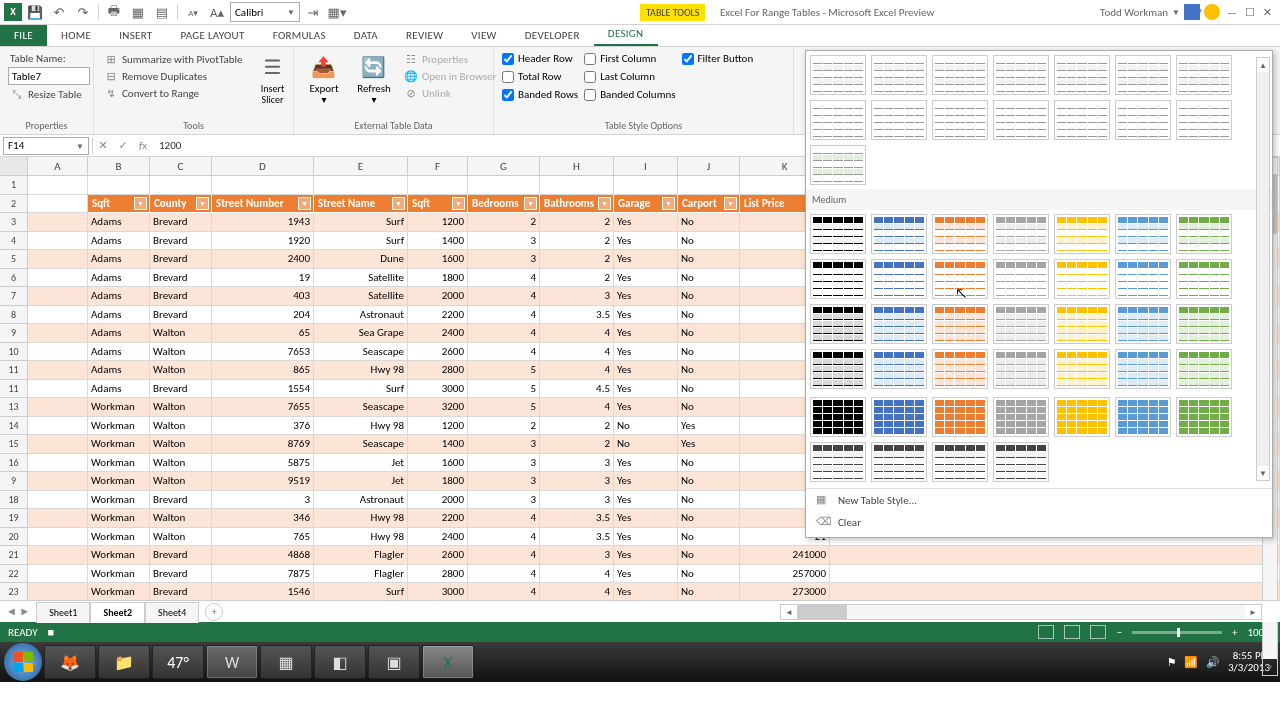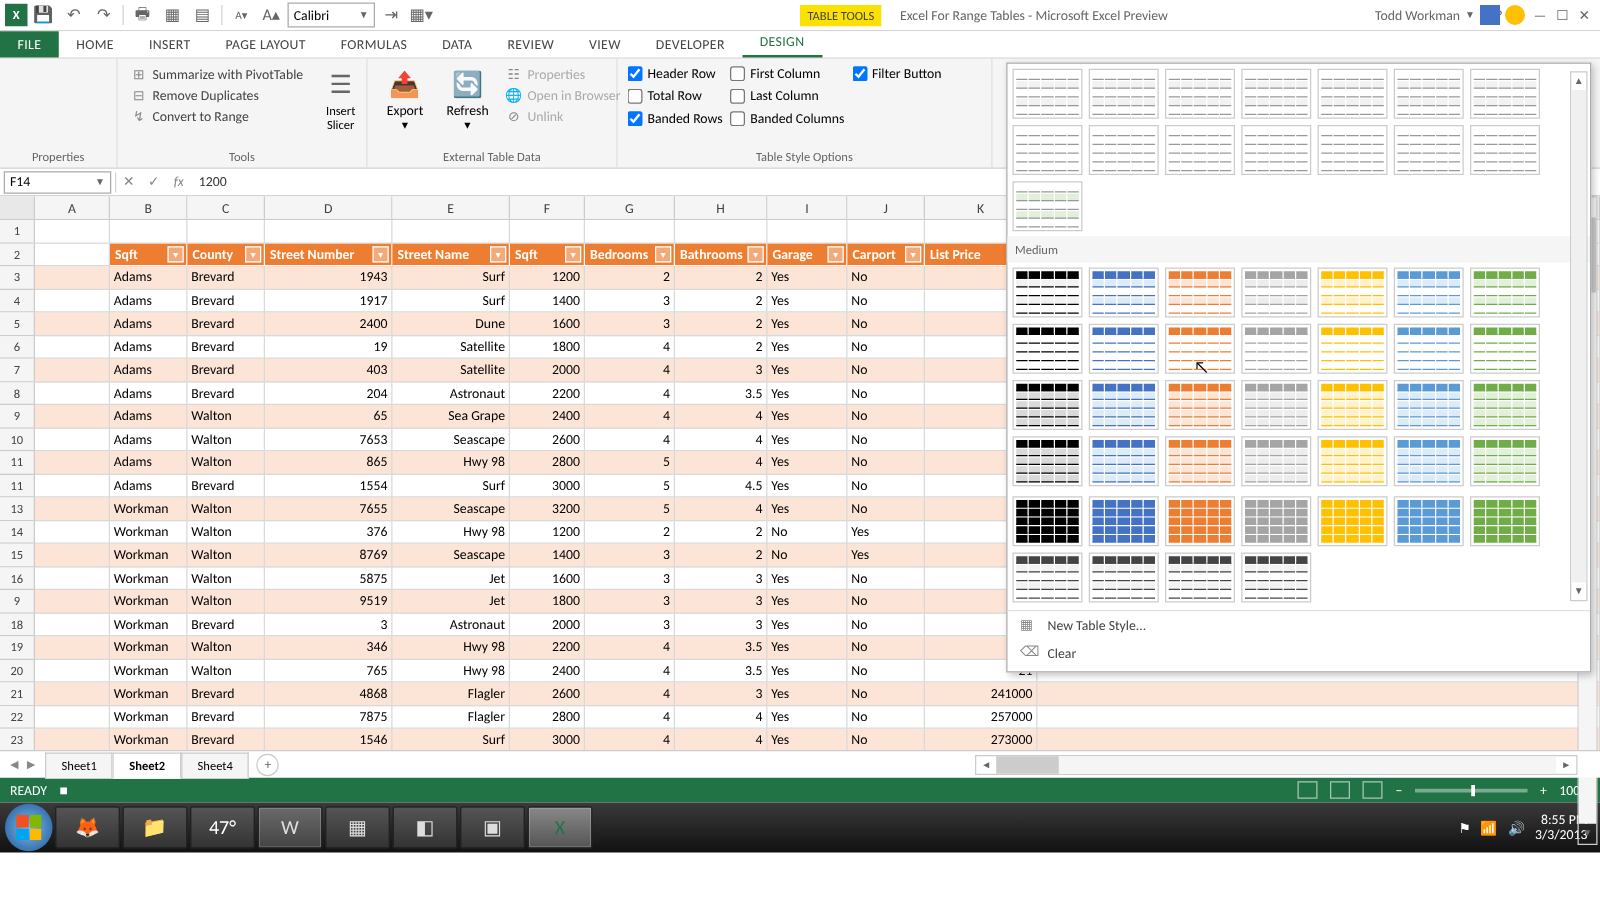--- a/index.html
+++ b/index.html
@@ -156,20 +156,30 @@
     <div class="tab">FORMULAS</div>
     <div class="tab">DATA</div>
     <div class="tab">REVIEW</div>
     <div class="tab">VIEW</div>
     <div class="tab">DEVELOPER</div>
     <div class="tab active">DESIGN</div>
   </div>
 
 <div class="ribbon">
   <div class="rg" style="width:94px">
+    <div class="rg-body">
+        <div class="rg-col">
+      <div class="rg-item">Table Name:</div>
+      <input class="rg-input" value="Table7" style="">
+      <div class="rg-item">
+            <span class="ico">⤡</span>
+            <span>Resize Table</span>
+          </div>
+    </div>
+      </div>
     <div class="rg-title">Properties</div>
   </div>
   <div class="rg" style="width:200px">
     <div class="rg-body">
       <div class="rg-col">
         <div class="rg-item">
             <span class="ico">⊞</span>
             <span>Summarize with PivotTable</span>
           </div>
         <div class="rg-item">
@@ -359,21 +369,21 @@
         <div class="cell wI">Yes</div>
         <div class="cell wJ">No</div>
         <div class="cell wK num">11</div>
         <div class="cell rest"></div>
       </div>
       <div class="row">
         <div class="rh">4</div>
         <div class="cell wA"></div>
         <div class="cell wB">Adams</div>
         <div class="cell wC">Brevard</div>
-        <div class="cell wD num">1917</div>
+        <div class="cell wD num">1920</div>
         <div class="cell wE num">Surf</div>
         <div class="cell wF num">1400</div>
         <div class="cell wG num">3</div>
         <div class="cell wH num">2</div>
         <div class="cell wI">Yes</div>
         <div class="cell wJ">No</div>
         <div class="cell wK num">13</div>
         <div class="cell rest"></div>
       </div>
       <div class="row banded">

